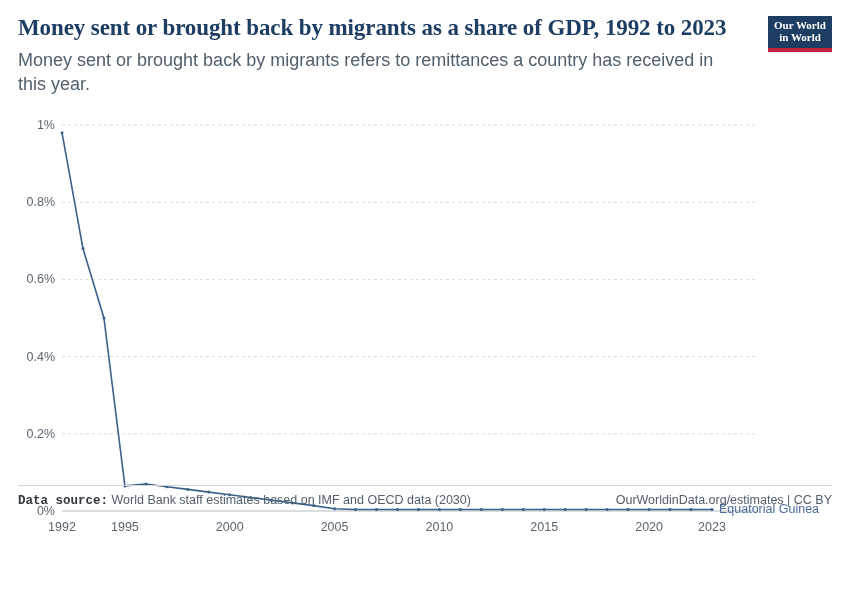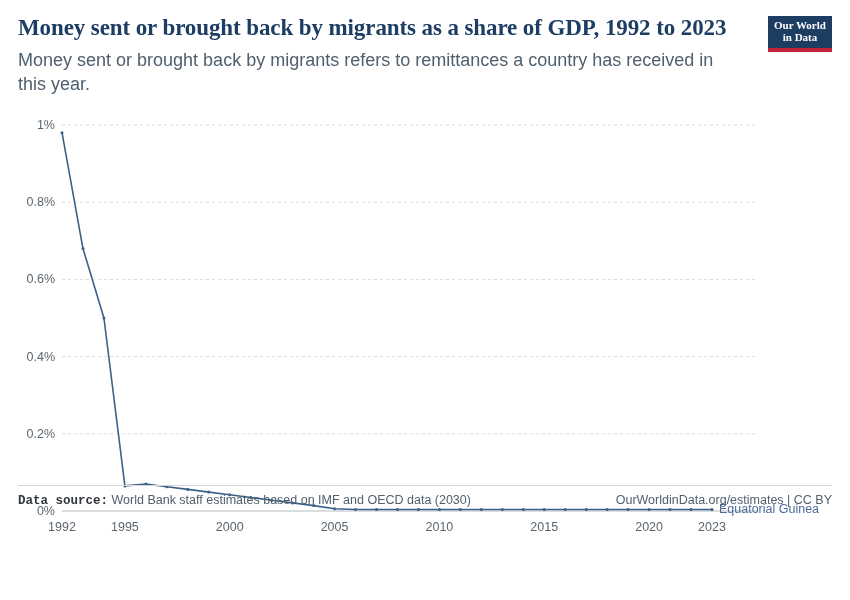--- a/index.html
+++ b/index.html
@@ -109,21 +109,21 @@
 </head>
 <body>
 
 <div id="chart-root">
 
   <div class="header">
     <h1 class="chart-title">Money sent or brought back by migrants as a share of GDP, 1992 to 2023</h1>
     <p class="chart-subtitle">Money sent or brought back by migrants refers to remittances a country has received in this year.</p>
     <div class="owid-logo">
       <span>Our World</span>
-      <span>in Data</span>
+      <span>in World</span>
     </div>
   </div>
 
   <div class="plot-wrap">
     <svg class="plot-svg" id="plot-svg" width="814" height="440" viewBox="0 0 814 440">
         <line x1="44" x2="740" y1="398" y2="398" stroke="#b6bcc2" stroke-width="1"></line>
         <text x="37" y="402" text-anchor="end" class="axis-label">0%</text>
         <line x1="44" x2="740" y1="320.8" y2="320.8" stroke="#dcdcdc" stroke-width="1" stroke-dasharray="3,3"></line>
         <text x="37" y="324.8" text-anchor="end" class="axis-label">0.2%</text>
         <line x1="44" x2="740" y1="243.6" y2="243.6" stroke="#dcdcdc" stroke-width="1" stroke-dasharray="3,3"></line>

